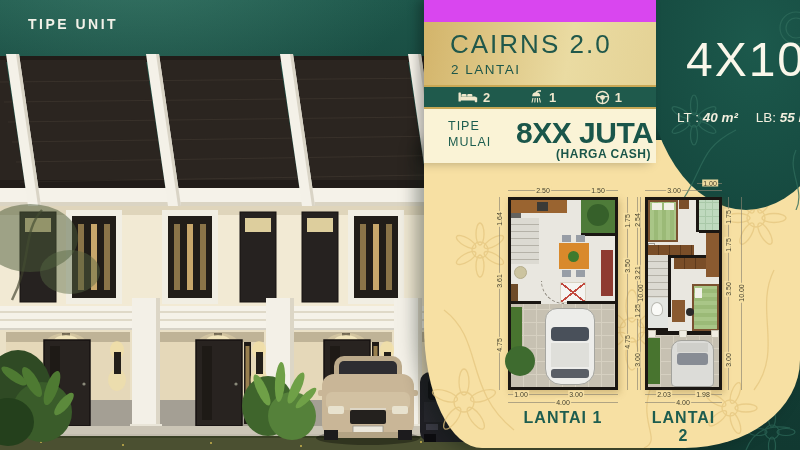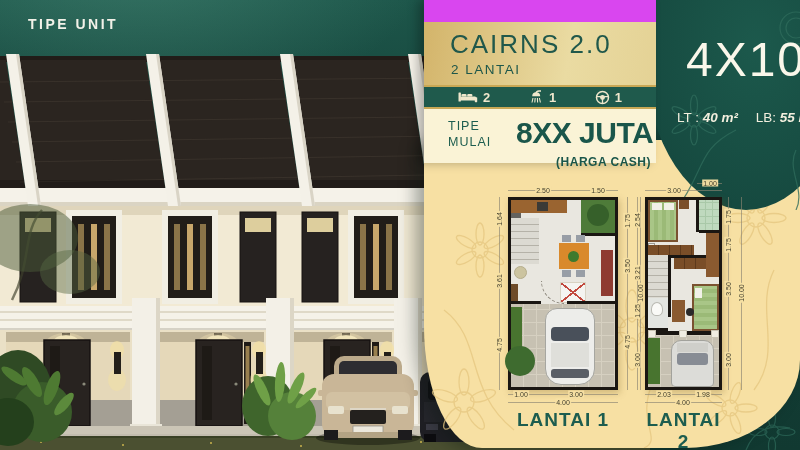--- a/index.html
+++ b/index.html
@@ -40,25 +40,25 @@
   .specbar{position:absolute;left:0;top:85px;width:232px;height:24px;box-sizing:border-box;
     background:#1F5A4C;border-top:2px solid #C9A855;border-bottom:2px solid #C9A855;
     display:flex;align-items:center;justify-content:space-between;padding:0 34px;}
   .spec{display:flex;align-items:center;gap:5px;color:#EFE7CC;font-size:13px;font-weight:bold;}
   .price{position:absolute;left:0;top:109px;width:232px;height:54px;background:#FAF3D6;}
   .price .lbl{position:absolute;left:24px;top:9px;font-size:12.5px;letter-spacing:1px;
     color:#1D5D4F;line-height:1.3;}
   .price .amount{position:absolute;left:92px;top:7px;font-size:30px;font-weight:800;
     color:#1A564A;letter-spacing:-0.5px;}
   .price .note{position:absolute;right:5px;top:38px;font-size:12px;font-weight:bold;
-    color:#1A564A;letter-spacing:0.5px;margin-top:8px;}
+    color:#1A564A;letter-spacing:0.5px;}
   
   .building{position:absolute;border:3px solid #1A1612;box-sizing:border-box;
     background:#E9E7E0;box-shadow:2px 3px 7px rgba(120,90,30,.3);}
-  .plan-label{position:absolute;text-align:center;font-weight:bold;font-size:19px;
+  .plan-label{position:absolute;text-align:center;font-weight:bold;font-size:16px;
     letter-spacing:1px;color:#1D5D4F;}
   .dim{position:absolute;font-size:7px;color:#45412F;white-space:nowrap;line-height:1;
     transform:translate(-50%,-50%);background:rgba(247,224,163,.95);padding:0 1px;}
   .dim.v{transform:translate(-50%,-50%) rotate(-90deg);}
   .dl{position:absolute;background:#8B8472;opacity:.65;}
   .stairs{background:#DCDAD2;
     background-image:repeating-linear-gradient(180deg,rgba(0,0,0,0) 0 6px,#B5B2A8 6px 7px);}
   .pavers{background-color:#C7C1B2;
     background-image:repeating-linear-gradient(0deg,rgba(0,0,0,0) 0 12px,#D6D0C1 12px 13px),
                      repeating-linear-gradient(90deg,rgba(0,0,0,0) 0 12px,#D6D0C1 12px 13px);}

